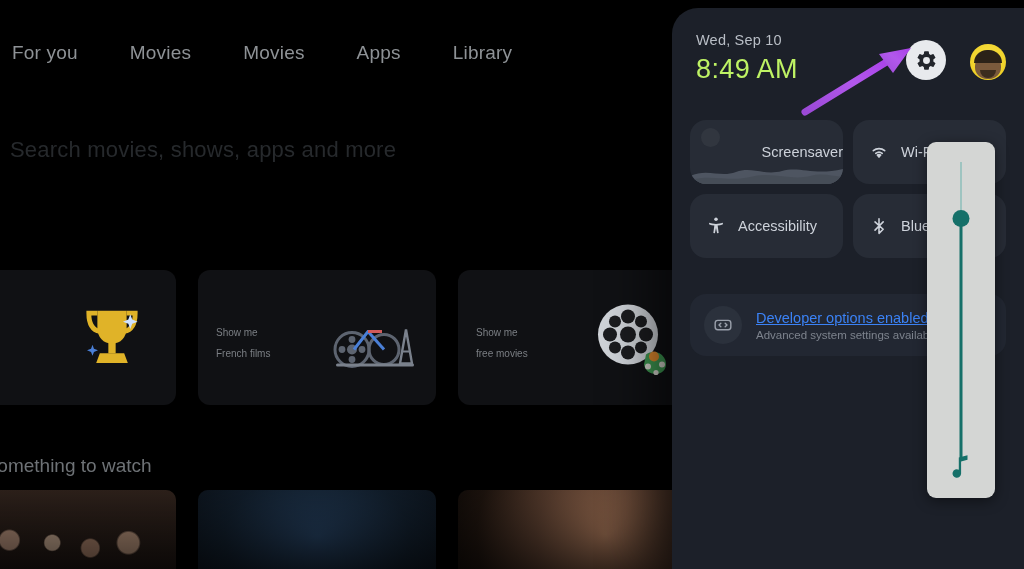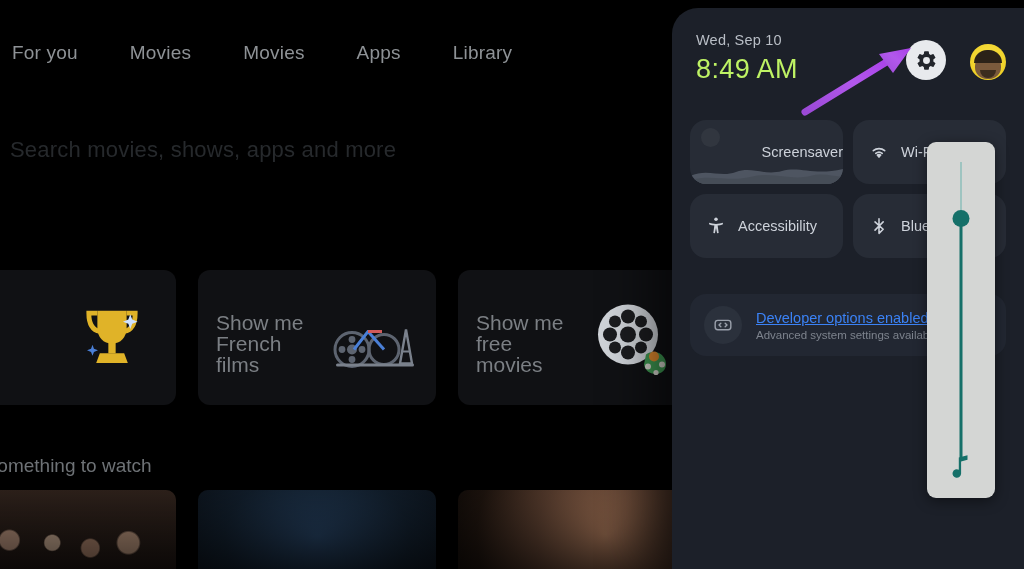--- a/index.html
+++ b/index.html
@@ -25,21 +25,21 @@
   #row2-title { top: 455px; left: -28px; }
 
   
   #row1 { position: absolute; top: 270px; left: -62px; display: flex; gap: 22px; }
   .sugg-card {
     width: 238px; height: 135px; border-radius: 12px;
     background: #101114;
     position: relative; overflow: hidden;
     display: flex; align-items: center;
   }
-  .sugg-label { color: #7b7f84; font-size: 21px; line-height: 21px; padding-left: 18px; white-space: pre-line; width: 120px; margin-top: 11px; }
+  .sugg-label { color: #7b7f84; font-size: 10px; line-height: 21px; padding-left: 18px; white-space: pre-line; width: 120px; margin-top: 11px; }
   .sugg-art { position: absolute; right: 12px; top: 50%; transform: translateY(-50%); width: 105px; height: 105px; display:flex; align-items:center; justify-content:center; }
 
   
   #row2 { position: absolute; top: 490px; left: -62px; display: flex; gap: 22px; }
   .watch-card {
     width: 238px; height: 132px; border-radius: 10px;
     position: relative; overflow: hidden;
   }
   .watch-card .thumb { position: absolute; inset: 0; }
   .watch-card .scrim { position:absolute; inset:0; background: linear-gradient(180deg, rgba(0,0,0,.25) 0%, rgba(0,0,0,.72) 70%, rgba(0,0,0,.9) 100%); }

